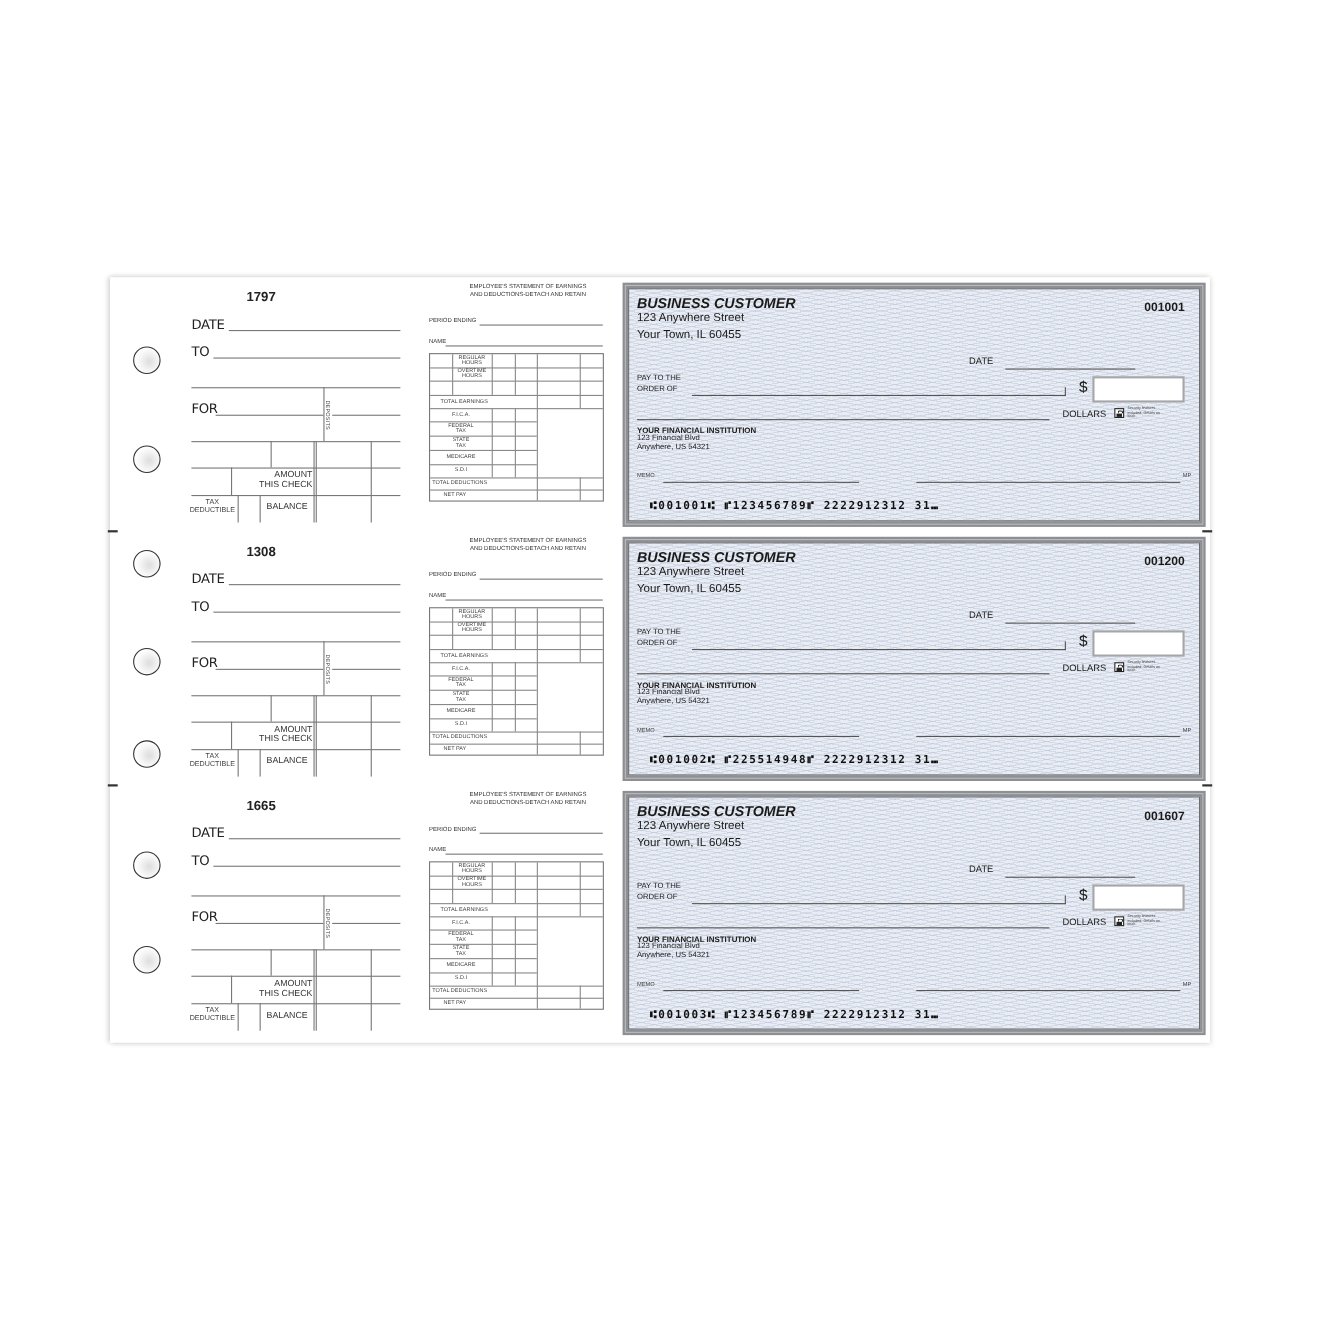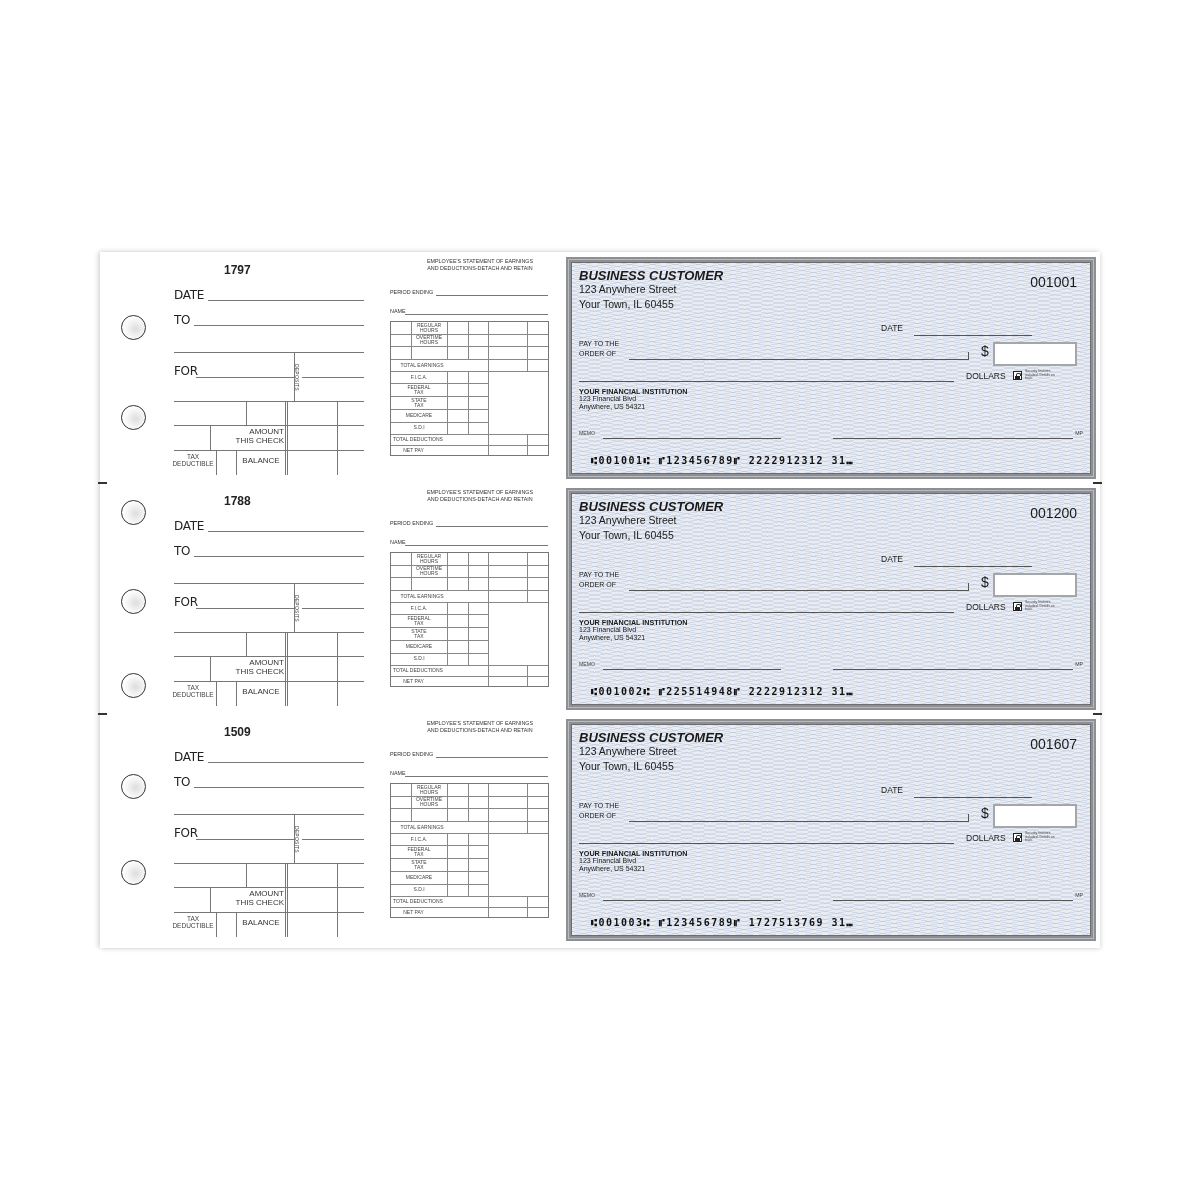--- a/index.html
+++ b/index.html
@@ -55,21 +55,21 @@
     outline: 1px solid #b9bbbf;
     outline-offset: -3px;
   }
   .check::after {
     content: ""; position: absolute; inset: 0; border: 1px solid #6b6d70; pointer-events: none;
   }
   .ck { position: absolute; color: #1a1a1a; white-space: nowrap; }
   .ck-name { left: 8px; top: 6px; font-size: 13px; font-weight: bold; font-style: italic; }
   .ck-addr1 { left: 8px; top: 21px; font-size: 10.5px; }
   .ck-addr2 { left: 8px; top: 36px; font-size: 10.5px; }
-  .ck-num { right: 14px; top: 12px; font-size: 14px; font-weight: normal; text-align: center; }
+  .ck-num { right: 14px; top: 12px; font-size: 11px; font-weight: bold; text-align: center; }
   .ck-date { left: 310px; top: 61px; font-size: 8.5px; }
   .ck-date-line { position: absolute; left: 343px; top: 73px; width: 118px; height: 1px; background: #555; }
   .ck-pay1 { left: 8px; top: 78px; font-size: 7px; }
   .ck-pay2 { left: 8px; top: 88px; font-size: 7px; }
   .ck-pay-line { position: absolute; left: 58px; top: 97px; width: 340px; height: 1px; background: #555; }
   .ck-pay-tick { position: absolute; left: 397px; top: 90px; width: 1px; height: 8px; background: #555; }
   .ck-dollar { left: 410px; top: 81px; font-size: 14px; }
   .ck-amount { position: absolute; left: 422px; top: 80px; width: 84px; height: 24px; background: #fff; border: 2px solid #a4a6aa; }
   .ck-words-line { position: absolute; left: 8px; top: 119px; width: 375px; height: 1px; background: #555; }
   .ck-dollars { left: 395px; top: 109px; font-size: 8.5px; }
@@ -187,21 +187,21 @@
       <div class="ck ck-mp">MP</div>
       <div class="ck ck-micr">⑆001001⑆ ⑈123456789⑈  2222912312 31⑉</div>
     </div>
   <div class="hole" style="top: 63px;"></div>
       <div class="hole" style="top: 153px;"></div>
     </div>
 
   <div class="row r1">
 
     <div class="stub">
-      <div class="stub-num">1788</div>
+      <div class="stub-num">1308</div>
       <div class="stub-lbl" style="left:0;top:36px">DATE</div>
       <div class="hline" style="left:34px;top:48px;width:156px"></div>
       <div class="stub-lbl" style="left:0;top:61px">TO</div>
       <div class="hline" style="left:20px;top:73px;width:170px"></div>
       <div class="hline" style="left:0;top:100px;width:190px"></div>
       <div class="stub-lbl" style="left:0;top:112px">FOR</div>
       <div class="hline" style="left:22px;top:125px;width:98px"></div>
       <div class="hline" style="left:128px;top:125px;width:62px"></div>
       <div class="vline" style="left:120px;top:100px;height:49px"></div>
       <div class="deposits" style="left:126px;top:112px">DEPOSITS</div>
@@ -291,21 +291,21 @@
   <div class="hole" style="top: 17px;"></div>
       <div class="hole" style="top: 106px;"></div>
       <div class="hole" style="top: 190px;"></div>
       <div class="tick l" style="top: -1px;"></div>
       <div class="tick r" style="top: -1px;"></div>
     </div>
 
   <div class="row r2">
 
     <div class="stub">
-      <div class="stub-num">1509</div>
+      <div class="stub-num">1665</div>
       <div class="stub-lbl" style="left:0;top:36px">DATE</div>
       <div class="hline" style="left:34px;top:48px;width:156px"></div>
       <div class="stub-lbl" style="left:0;top:61px">TO</div>
       <div class="hline" style="left:20px;top:73px;width:170px"></div>
       <div class="hline" style="left:0;top:100px;width:190px"></div>
       <div class="stub-lbl" style="left:0;top:112px">FOR</div>
       <div class="hline" style="left:22px;top:125px;width:98px"></div>
       <div class="hline" style="left:128px;top:125px;width:62px"></div>
       <div class="vline" style="left:120px;top:100px;height:49px"></div>
       <div class="deposits" style="left:126px;top:112px">DEPOSITS</div>
@@ -383,20 +383,20 @@
       <div class="ck ck-dollars">DOLLARS</div>
       <div class="ck-lock"></div>
       <div class="ck ck-sec">Security features included. Details on back.</div>
       <div class="ck ck-bank">YOUR FINANCIAL INSTITUTION</div>
       <div class="ck ck-bank2">123 Financial Blvd</div>
       <div class="ck ck-bank3">Anywhere, US 54321</div>
       <div class="ck ck-memo">MEMO</div>
       <div class="ck-memo-line"></div>
       <div class="ck-sig-line"></div>
       <div class="ck ck-mp">MP</div>
-      <div class="ck ck-micr">⑆001003⑆ ⑈123456789⑈  1727513769 31⑉</div>
+      <div class="ck ck-micr">⑆001003⑆ ⑈123456789⑈  2222912312 31⑉</div>
     </div>
   <div class="hole" style="top: 60px;"></div>
       <div class="hole" style="top: 146px;"></div>
       <div class="tick l" style="top: -1px;"></div>
       <div class="tick r" style="top: -1px;"></div>
     </div>
 </div>
 
 </body></html>

